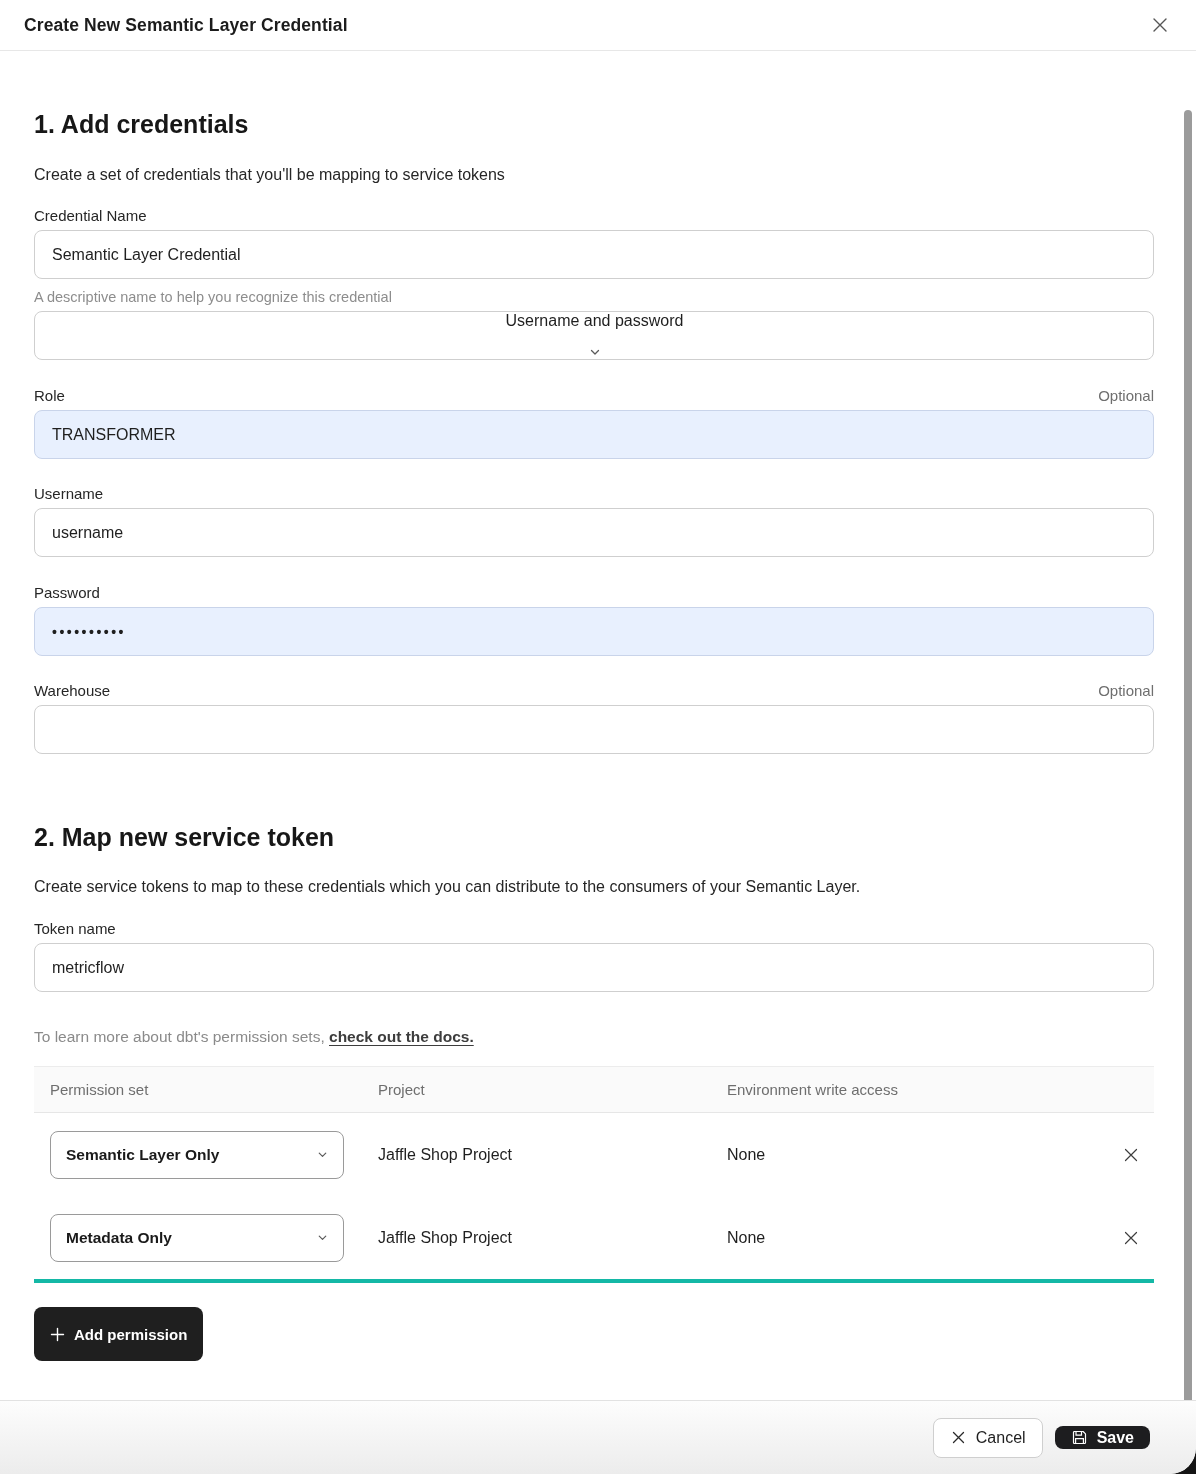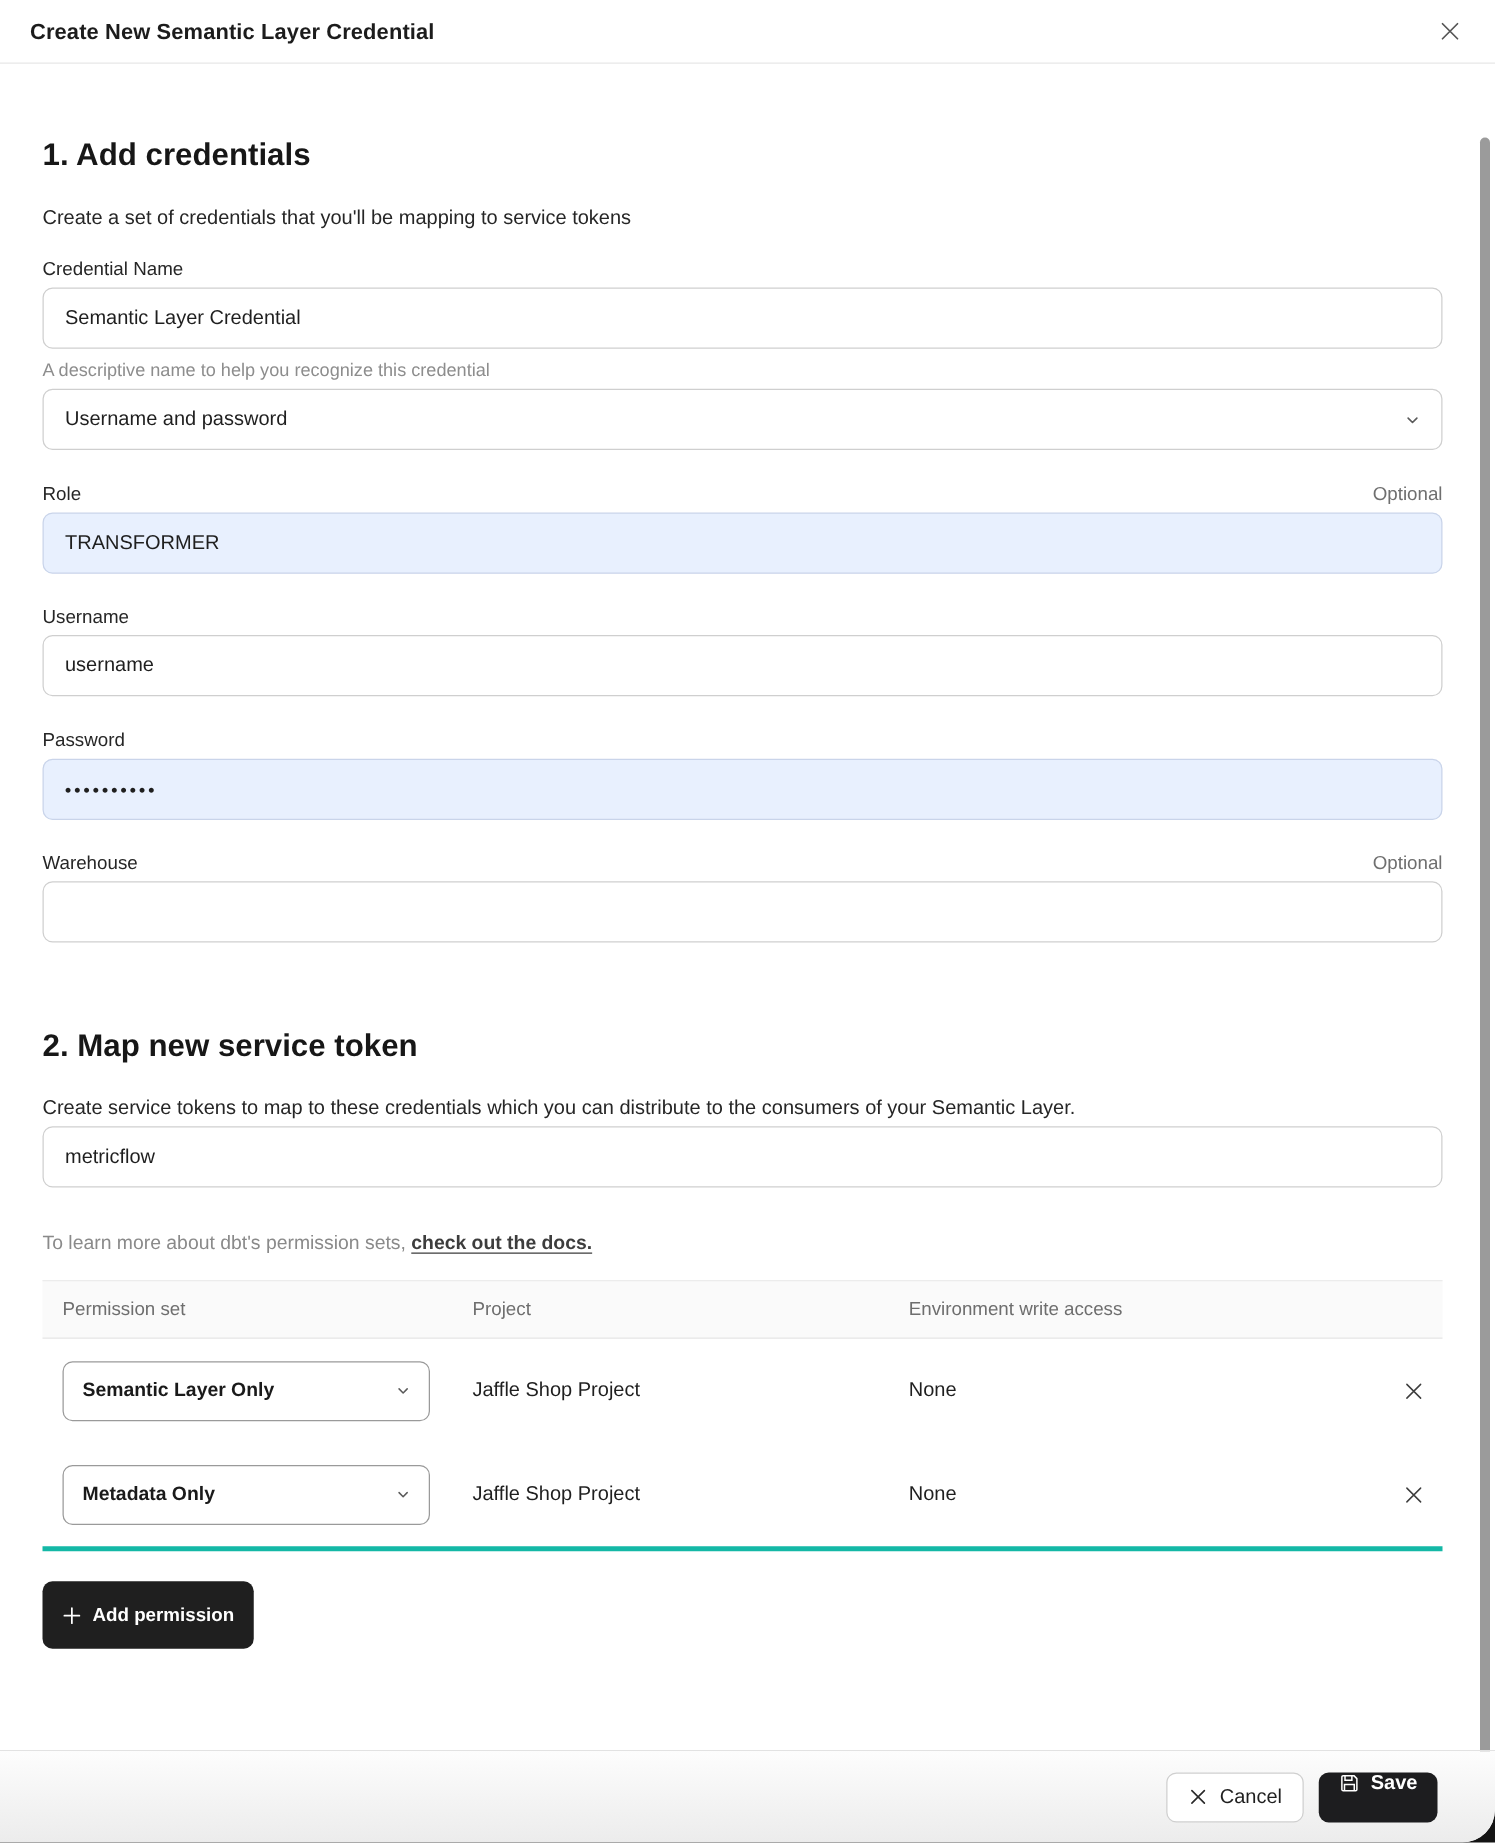--- a/index.html
+++ b/index.html
@@ -76,20 +76,21 @@
     margin-top: 4px;
     width: 100%;
     height: 49px;
     border: 1px solid #cfcfcf;
     border-radius: 8px;
     padding: 0 16px 0 17px;
     display: flex; align-items: center; justify-content: space-between;
     font-size: 16px; color: #1f1f1f;
     background: #fff;
     cursor: pointer;
+    flex-direction: column;
   }
 
   .docs-line { margin-top: 35px; font-size: 15.5px; line-height: 20px; color: #8a8a8a; }
   .docs-link { color: #3d3d3d; font-weight: 600; text-decoration: underline; text-underline-offset: 3px; cursor: pointer; }
 
   
   .perm-table { margin-top: 19px; }
   .perm-head {
     display: flex; align-items: center;
     height: 47px;
@@ -142,25 +143,25 @@
   }
   .cancel-btn {
     height: 40px; padding: 0 16px;
     background: #fff; border: 1px solid #cfcfcf; border-radius: 8px;
     font-size: 16px; font-weight: 500; color: #1f1f1f;
     font-family: "Liberation Sans", sans-serif;
     display: inline-flex; align-items: center; gap: 9px;
     cursor: pointer;
   }
   .save-btn {
-    height: 40px; padding: 0 16px;
+    height: 23px; padding: 0 16px;
     background: #1d1d1f; border: none; border-radius: 8px;
     font-size: 16px; font-weight: 700; color: #fff;
     font-family: "Liberation Sans", sans-serif;
-    display: inline-flex; gap: 9px;
+    display: inline-flex; align-items: center; gap: 9px;
     cursor: pointer;
   }
 
   
   .scrollbar-thumb {
     position: absolute;
     right: 4px; top: 110px;
     width: 8px; height: 1300px;
     background: #9b9b9b;
     border-radius: 4px;
@@ -220,20 +221,23 @@
 
     <div class="label-row mt24">
       <span class="field-label">Warehouse</span>
       <span class="optional-tag">Optional</span>
     </div>
     <input class="text-input" type="text" value="" style="">
 
     <div class="section-heading s2-heading">2. Map new service token</div>
     <div class="section-desc s2-desc">Create service tokens to map to these credentials which you can distribute to the consumers of your Semantic Layer.</div>
 
+    <div class="label-row mt21">
+      <span class="field-label">Token name</span>
+    </div>
     <input class="text-input" type="text" value="metricflow" style="">
 
     <div class="docs-line"><span>To learn more about dbt's permission sets, </span><a class="docs-link">check out the docs.</a></div>
 
     <div class="perm-table">
       <div class="perm-head">
         <div class="col-permission">Permission set</div>
         <div class="col-project">Project</div>
         <div class="col-env">Environment write access</div>
         <div class="col-remove"></div>

